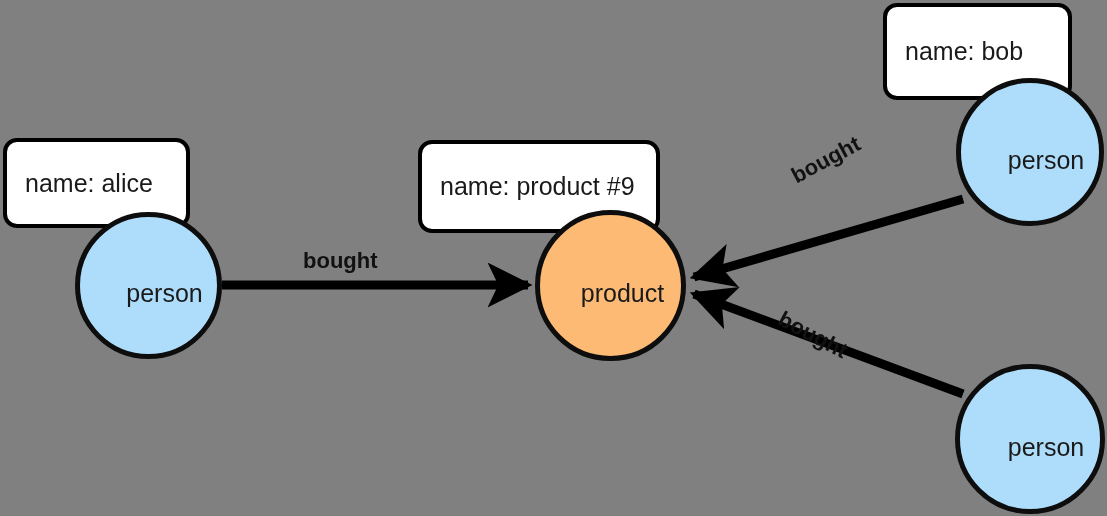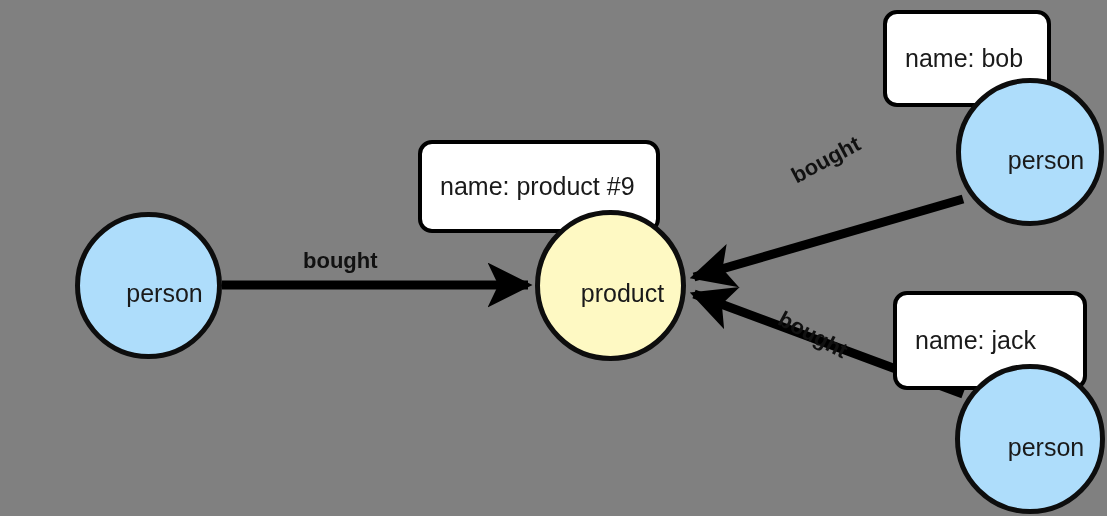--- a/index.html
+++ b/index.html
@@ -44,21 +44,21 @@
     position: absolute;
     border: 5px solid #0d0d0d;
     border-radius: 50%;
     box-sizing: border-box;
     display: flex;
     align-items: center;
     justify-content: center;
     z-index: 5;
   }
   .node-circle.person { background: #aeddfb; }
-  .node-circle.product { background: #fef9c3; }
+  .node-circle.product { background: #fdba74; }
   .node-label {
     font-size: 25px;
     color: #1a1a1a;
     white-space: nowrap;
     position: relative;
     top: 8px;
   }
   .node-circle.person .node-label { left: 16px; }
   .node-circle.product .node-label { left: 12px; }
   .edge-label {
@@ -82,41 +82,41 @@
       </marker>
     </defs>
 
     <line x1="222" y1="285" x2="528" y2="285" stroke="#000000" stroke-width="9" marker-end="url(#arrow)"></line>
 
     <line x1="963" y1="199" x2="694" y2="277" stroke="#000000" stroke-width="9" marker-end="url(#arrow)"></line>
 
     <line x1="963" y1="394" x2="694" y2="294" stroke="#000000" stroke-width="9" marker-end="url(#arrow)"></line>
   </svg>
 
+  <div class="tooltip-box" style="left:3px; top:138px; width:187px; height:90px;">
+    <span class="tooltip-text">name: alice</span>
+  </div>
   <div class="node-circle person" style="left:75px; top:212px; width:147px; height:147px;">
     <span class="node-label">person</span>
   </div>
 
   <div class="tooltip-box" style="left:418px; top:140px; width:242px; height:93px;">
     <span class="tooltip-text">name: product #9</span>
   </div>
   <div class="node-circle product" style="left:535px; top:210px; width:151px; height:151px;">
     <span class="node-label">product</span>
   </div>
 
-  <div class="tooltip-box" style="left:883px; top:10px; width:168px; height:97px;">
+  <div class="tooltip-box" style="left:883px; top:3px; width:189px; height:97px;">
     <span class="tooltip-text">name: bob</span>
   </div>
   <div class="node-circle person" style="left:956px; top:78px; width:148px; height:148px;">
     <span class="node-label">person</span>
   </div>
 
-  <div class="tooltip-box" style="left:893px; top:291px; width:194px; height:99px;">
-    <span class="tooltip-text">name: jack</span>
-  </div>
   <div class="node-circle person" style="left:955px; top:364px; width:150px; height:150px;">
     <span class="node-label">person</span>
   </div>
 
   <div class="edge-label" style="left:303px; top:248px;">
     <span>bought</span>
   </div>
   <div class="edge-label" style="left:787px; top:166px; transform: rotate(-28deg); transform-origin: left top;">
     <span>bought</span>
   </div>

